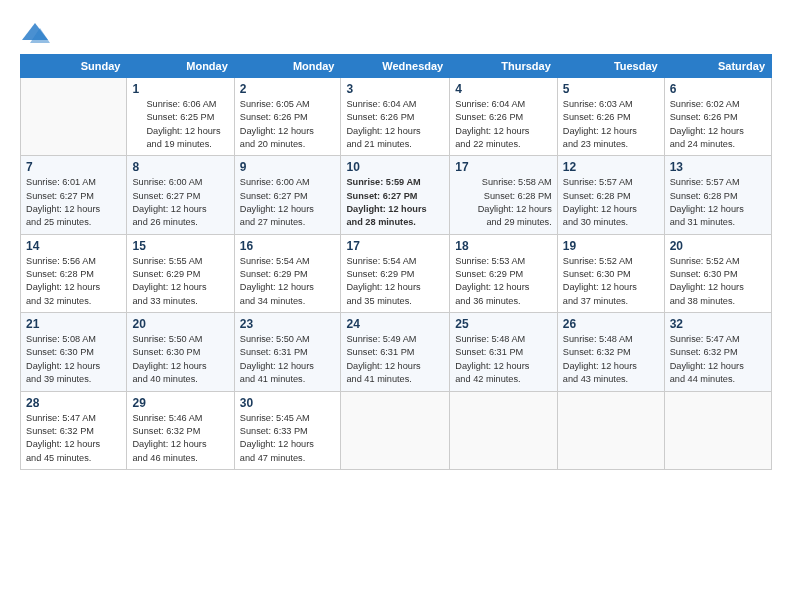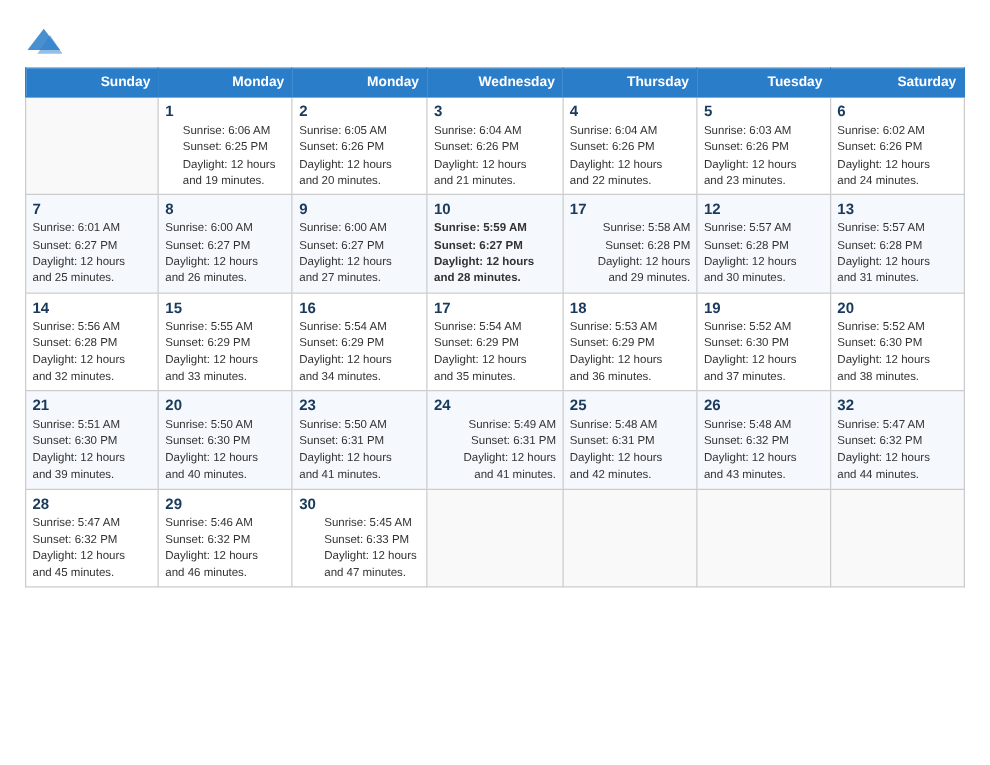--- a/index.html
+++ b/index.html
@@ -272,42 +272,42 @@
             <span class="day-number">20</span>
             <div class="day-info" style="white-space: pre-line;">Sunrise: 5:52 AM
 Sunset: 6:30 PM
 Daylight: 12 hours
 and 38 minutes.</div>
           </td>
         </tr>
         <tr>
           <td>
             <span class="day-number">21</span>
-            <div class="day-info" style="white-space: pre-line;">Sunrise: 5:51 AM
+            <div class="day-info" style="white-space: pre-line;">Sunrise: 5:08 AM
 Sunset: 6:30 PM
 Daylight: 12 hours
 and 39 minutes.</div>
           </td>
           <td>
             <span class="day-number">20</span>
             <div class="day-info" style="white-space: pre-line;">Sunrise: 5:50 AM
 Sunset: 6:30 PM
 Daylight: 12 hours
 and 40 minutes.</div>
           </td>
           <td>
             <span class="day-number">23</span>
             <div class="day-info" style="white-space: pre-line;">Sunrise: 5:50 AM
 Sunset: 6:31 PM
 Daylight: 12 hours
 and 41 minutes.</div>
           </td>
           <td>
             <span class="day-number">24</span>
-            <div class="day-info" style="white-space: pre-line; text-align: right;">Sunrise: 5:49 AM
+            <div class="day-info" style="white-space: pre-line;">Sunrise: 5:49 AM
 Sunset: 6:31 PM
 Daylight: 12 hours
 and 41 minutes.</div>
           </td>
           <td>
             <span class="day-number">25</span>
             <div class="day-info" style="white-space: pre-line;">Sunrise: 5:48 AM
 Sunset: 6:31 PM
 Daylight: 12 hours
 and 42 minutes.</div>
@@ -337,21 +337,21 @@
           </td>
           <td>
             <span class="day-number">29</span>
             <div class="day-info" style="white-space: pre-line;">Sunrise: 5:46 AM
 Sunset: 6:32 PM
 Daylight: 12 hours
 and 46 minutes.</div>
           </td>
           <td>
             <span class="day-number">30</span>
-            <div class="day-info" style="white-space: pre-line; margin-left: 20px;">Sunrise: 5:45 AM
+            <div class="day-info" style="white-space: pre-line;">Sunrise: 5:45 AM
 Sunset: 6:33 PM
 Daylight: 12 hours
 and 47 minutes.</div>
           </td>
           <td class="empty"></td>
           <td class="empty"></td>
           <td class="empty"></td>
           <td class="empty"></td>
         </tr>
       </tbody>

